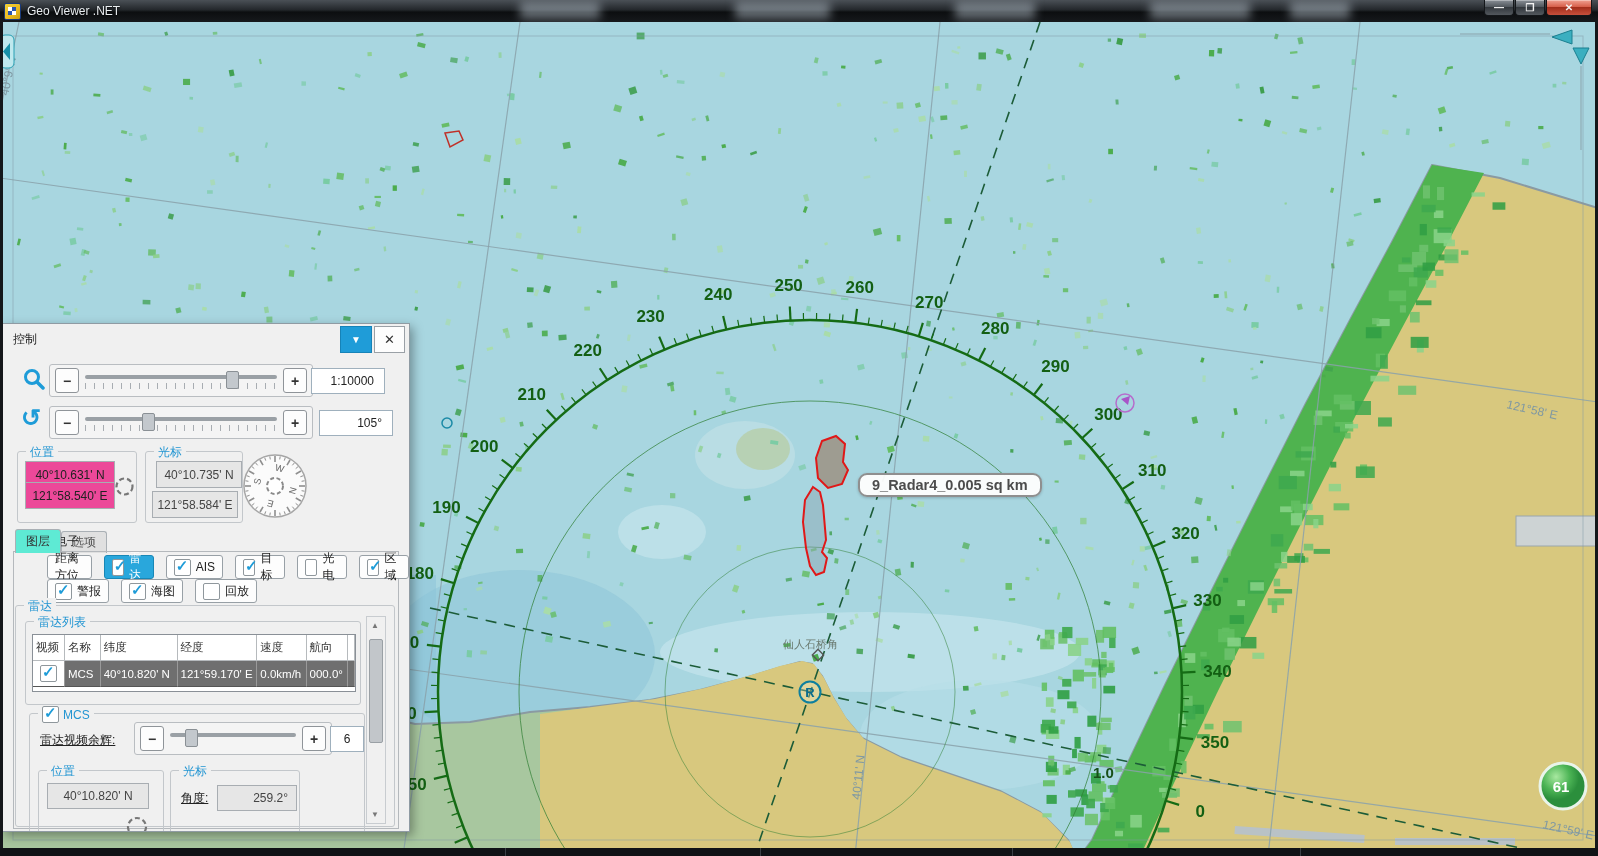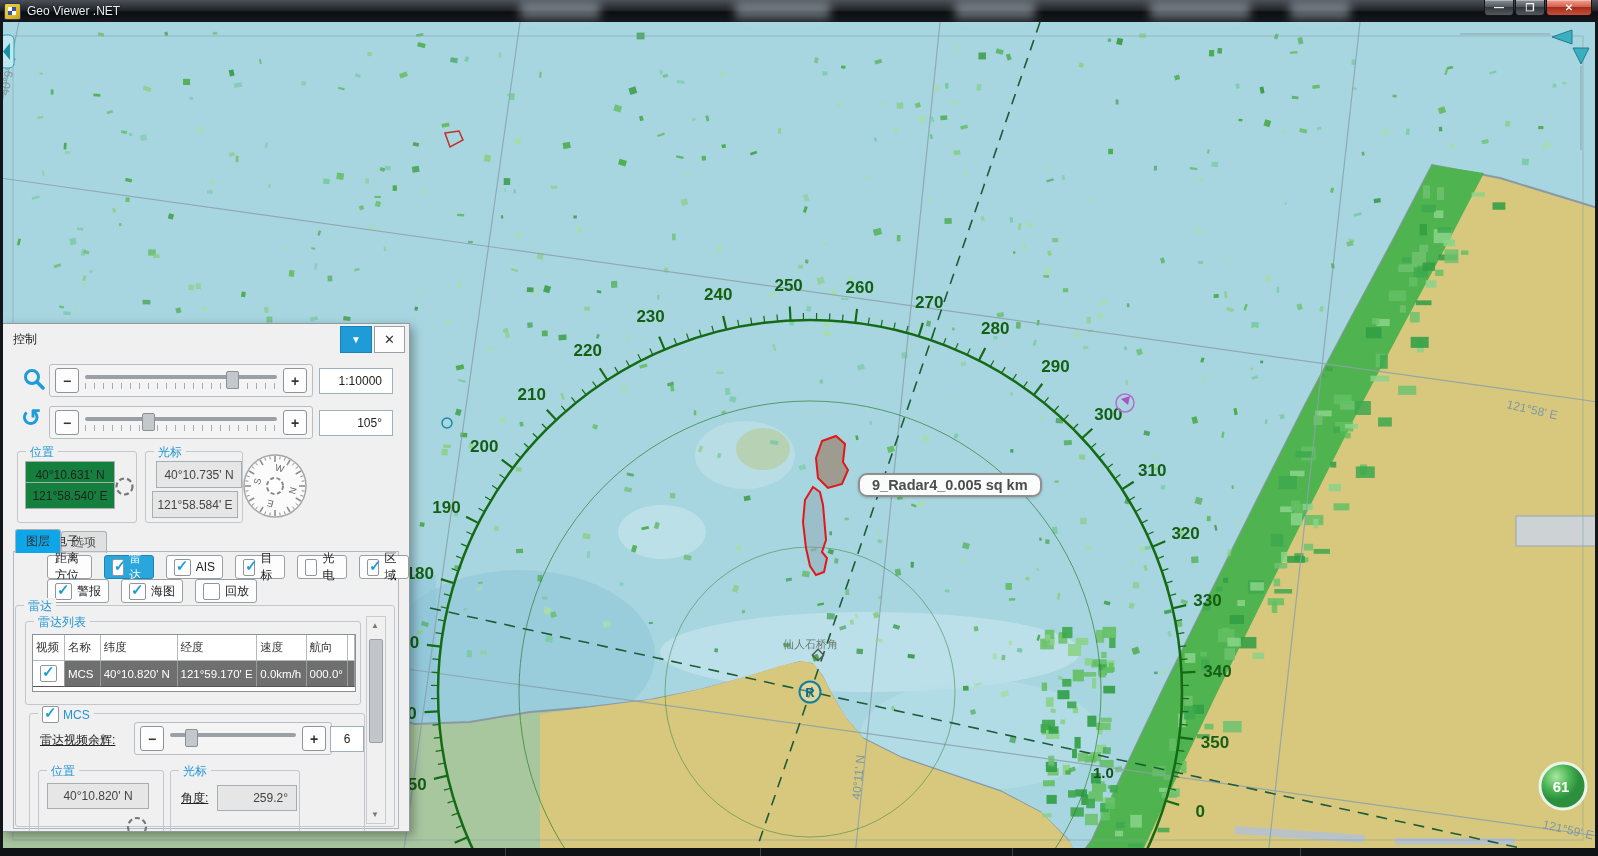--- a/index.html
+++ b/index.html
@@ -53,28 +53,28 @@
     background:#f4f4f4;padding:3px 5px;}
   .sbtn{width:22px;height:23px;background:#fdfdfd;border:1px solid #8f9499;border-radius:3px;
     display:flex;align-items:center;justify-content:center;font-size:14px;font-weight:bold;color:#333;}
   .track{position:relative;height:22px;flex:1;}
   .track .rail{position:absolute;left:2px;right:2px;top:5px;height:4px;background:#9aa0a5;border-radius:2px;}
   .track .ticks{position:absolute;left:2px;right:2px;top:13px;height:6px;
     background:repeating-linear-gradient(90deg,#a8adb2 0 1px,transparent 1px 9px);}
   .track .thumb{position:absolute;top:1px;width:11px;height:16px;background:#c3c8cd;border:1px solid #8a9095;border-radius:2px;}
   .valbox{position:absolute;background:#fff;border:1px solid #9fb0bd;display:flex;align-items:center;
     justify-content:flex-end;padding:0 10px;font-size:12px;color:#222;}
-  .fieldbox{position:absolute;background:#15803d;border:1px solid #a8adb2;display:flex;align-items:center;
+  .fieldbox{position:absolute;background:#ec4899;border:1px solid #a8adb2;display:flex;align-items:center;
     justify-content:center;font-size:12px;color:#222;}
   .fieldbox.ro{background:#e6e6e6;color:#444;}
   .circ-icon{position:absolute;}
   
   .tab{position:absolute;border:1px solid #aab0b5;border-bottom:none;border-radius:3px 3px 0 0;
     display:flex;align-items:center;justify-content:center;font-size:12px;}
-  .tab.active{background:#0ea5e9;z-index:2;height:23px;}
+  .tab.active{background:#5eead4;z-index:2;height:23px;}
   .tab.inactive{background:#e0e0e0;height:21px;color:#555;}
   .tabpage{position:absolute;border:1px solid #b4b8bc;}
   
   .chkrow{position:absolute;display:flex;gap:12px;padding-left:28px;}
   .chk{height:22px;border:1px solid #98a0a6;border-radius:3px;background:#fdfdfd;display:inline-flex;
     align-items:center;padding:0 7px;gap:5px;font-size:12px;color:#222;}
   .chk.active{background:#29a7dc;border-color:#1887b6;color:#fff;}
   .box{width:15px;height:15px;background:#fff;border:1px solid #8f979c;border-radius:2px;position:relative;}
   .box.checked::after{content:"✓";position:absolute;left:1px;top:-3px;color:#1e9cd8;font-size:15px;font-weight:bold;}
   
@@ -1003,21 +1003,21 @@
     </svg>
     <div class="slidebox" style="left:46px;top:40px;width:252px">
       <div class="sbtn">−</div>
       <div class="track">
         <div class="rail"></div>
           <div class="ticks"></div>
         <div class="thumb" style="left:73%"></div>
       </div>
       <div class="sbtn">+</div>
     </div>
-    <div class="valbox" style="left:316px;top:44px;width:52px;height:24px">1:10000</div>
+    <div class="valbox" style="left:308px;top:44px;width:52px;height:24px">1:10000</div>
 
     <span class="icon-blue" style="left:18px;top:80px;font-size:24px">↺</span>
     <div class="slidebox" style="left:46px;top:82px;width:252px">
       <div class="sbtn">−</div>
       <div class="track">
         <div class="rail"></div>
           <div class="ticks"></div>
         <div class="thumb" style="left:30%"></div>
       </div>
       <div class="sbtn">+</div>

